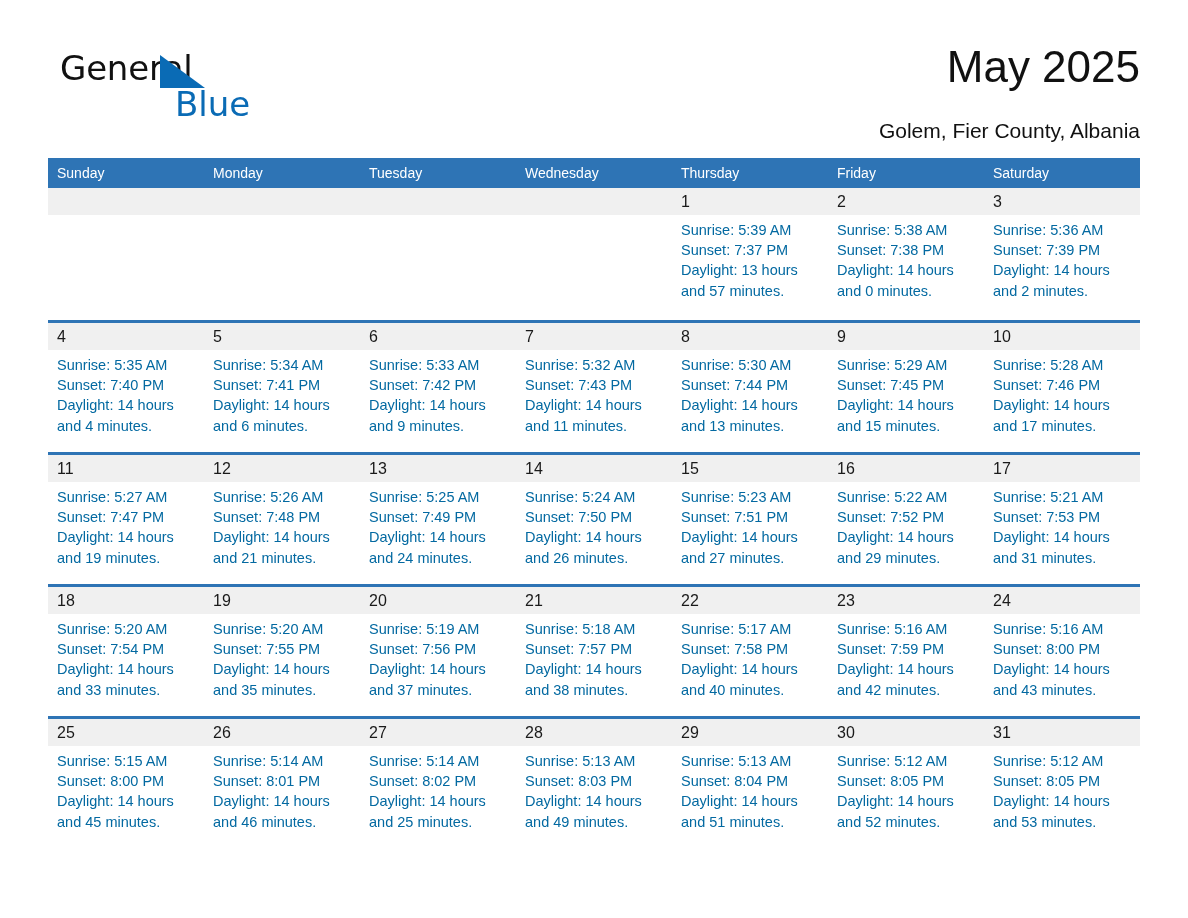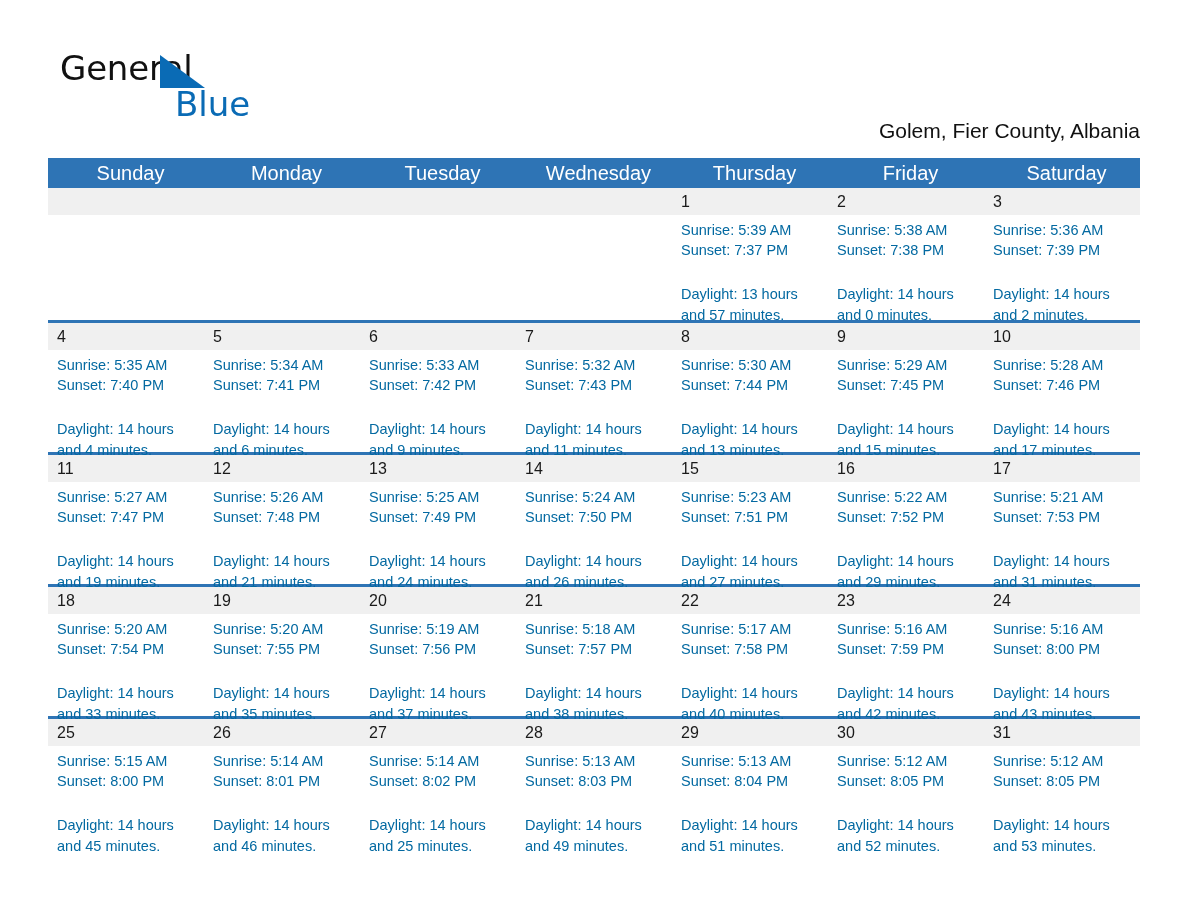--- a/index.html
+++ b/index.html
@@ -94,25 +94,24 @@
   }
   .weekday-row {
     display: flex;
     background: #2e74b5;
     height: 30px;
   }
   .weekday {
     flex: 1 1 0;
     min-width: 0;
     color: #ffffff;
-    font-size: 20px;
+    font-size: 14px;
     line-height: 30px;
     padding-left: 9px;
     box-sizing: border-box;
-    text-align: center;
   }
   .week {
     display: flex;
     border-top: 3px solid #2e74b5;
     height: 132px;
     box-sizing: border-box;
     background: #ffffff;
   }
   .week.first {
     border-top: none;
@@ -136,34 +135,34 @@
     padding: 5px 9px 0 9px;
     font-size: 14.5px;
     line-height: 20.2px;
     color: #0369a1;
   }
   .day-info div {
     white-space: nowrap;
   }
   .day-info .daylight {
     white-space: normal;
-    margin-top: 24px;
   }
 </style>
 </head>
 <body>
 
 <div class="page">
 
   <div class="header">
     <div class="logo">
       <span class="logo-general">General</span>
       <span class="logo-tri"></span>
       <span class="logo-blue">Blue</span>
     </div>
+    <div class="title">May 2025</div>
     <div class="subtitle">Golem, Fier County, Albania</div>
   </div>
 
   <div class="calendar">
     <div class="weekday-row">
       <div class="weekday">Sunday</div>
       <div class="weekday">Monday</div>
       <div class="weekday">Tuesday</div>
       <div class="weekday">Wednesday</div>
       <div class="weekday">Thursday</div>

